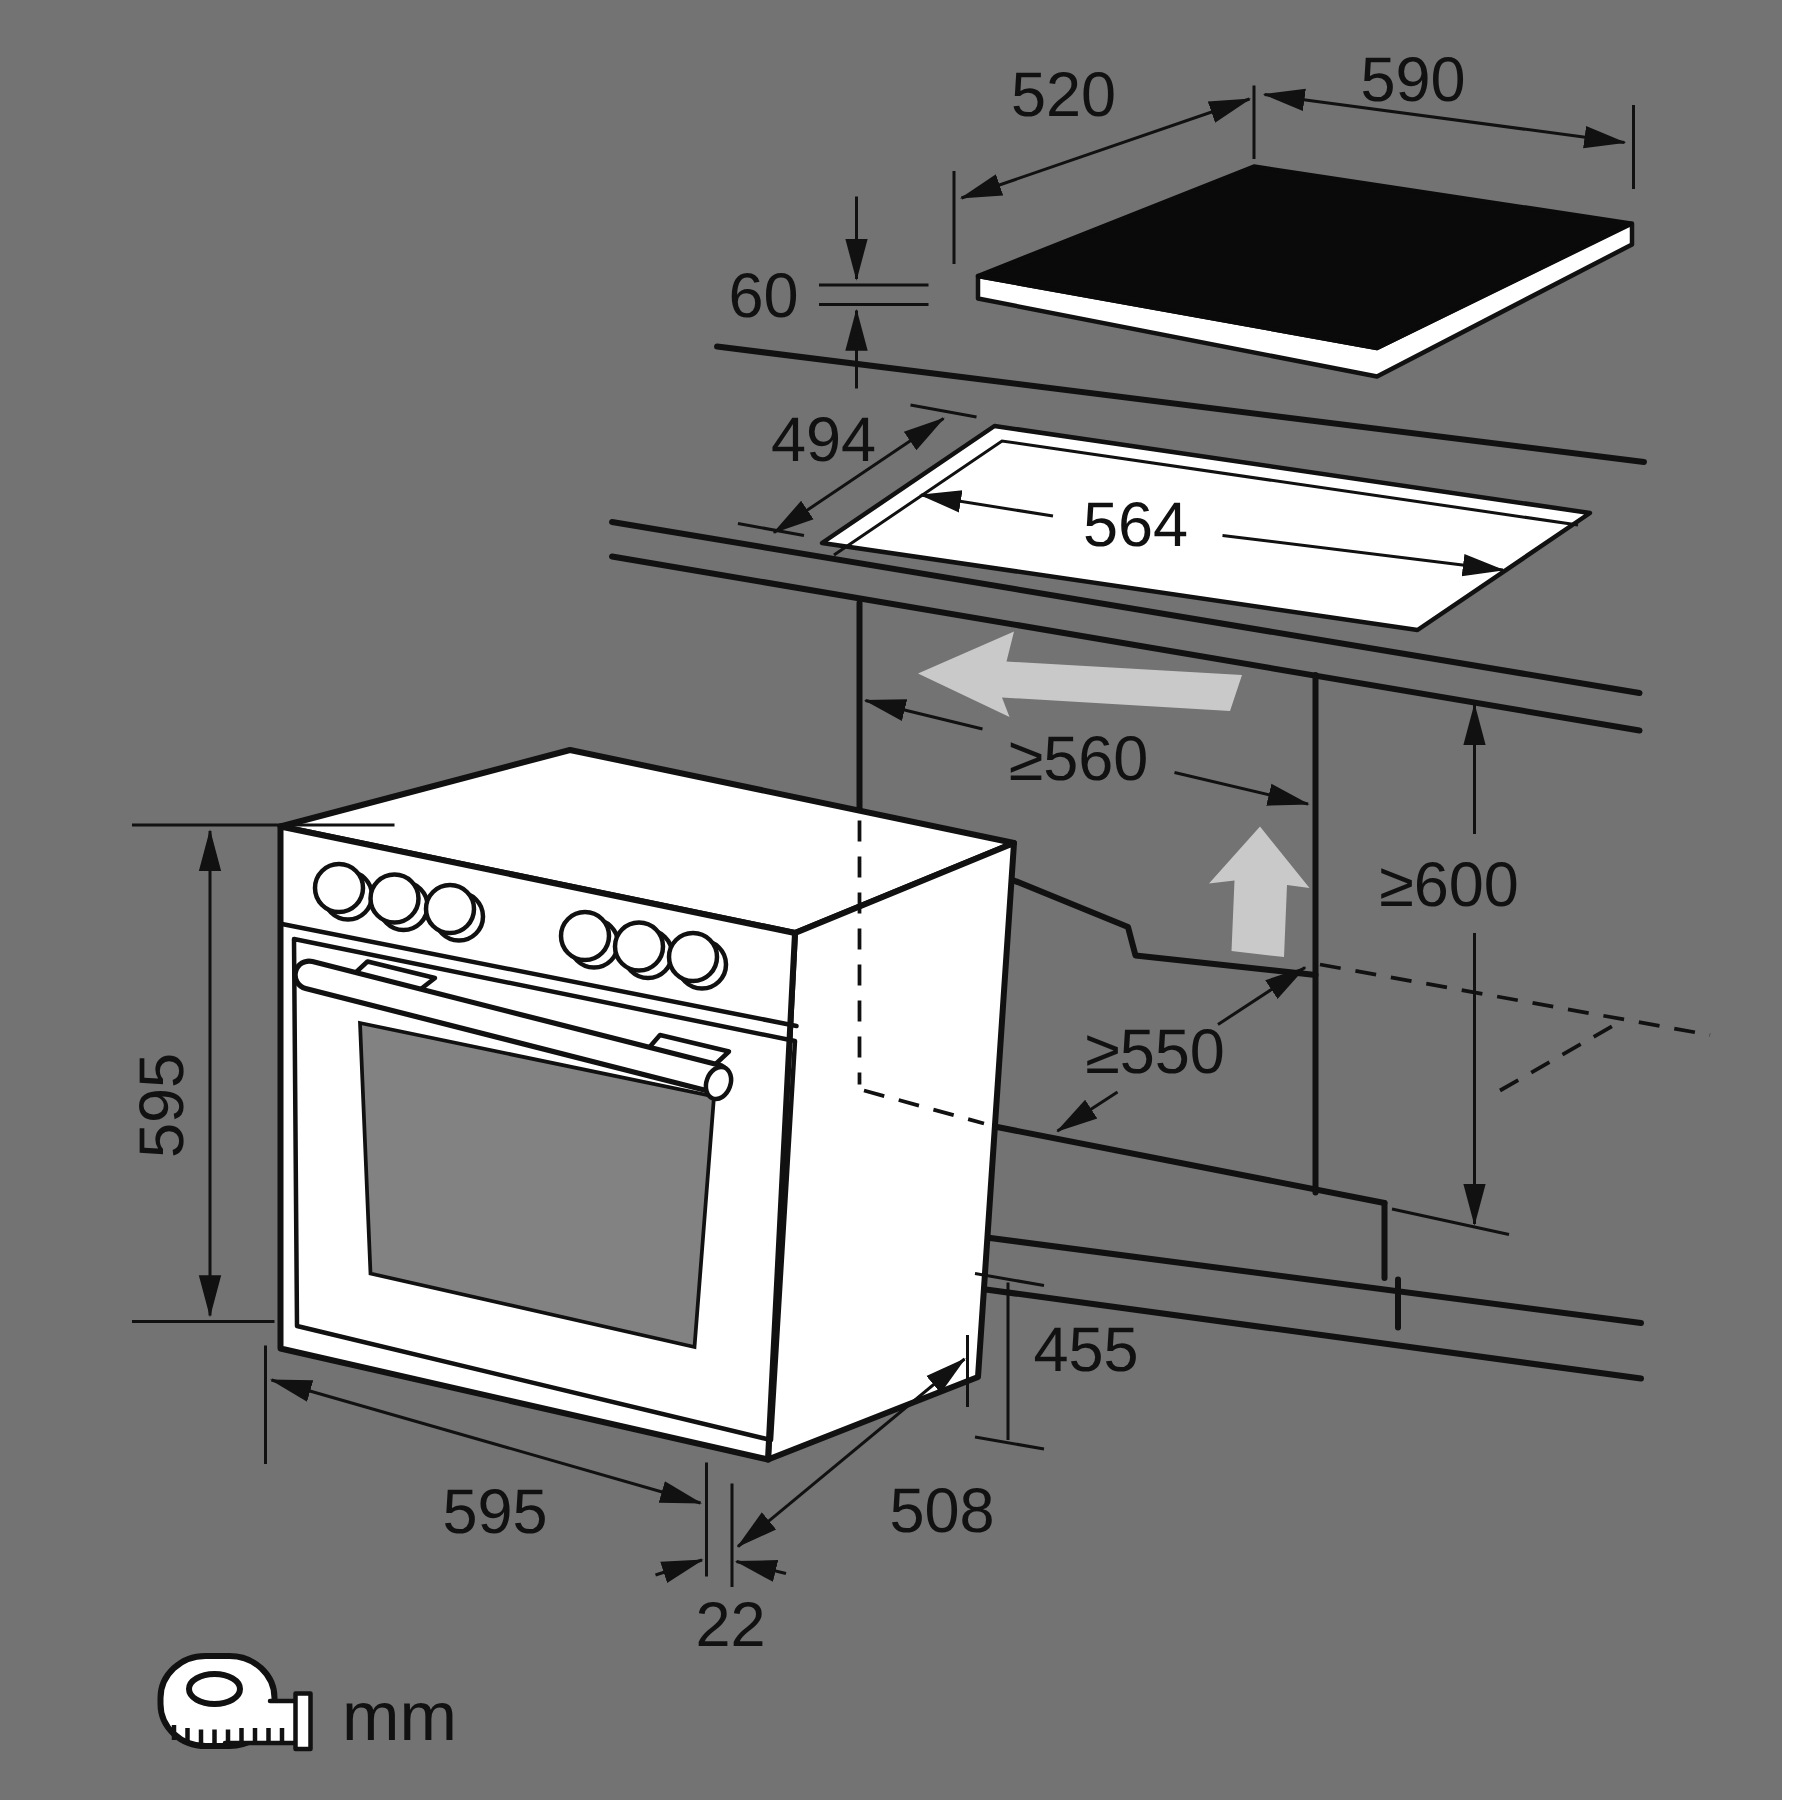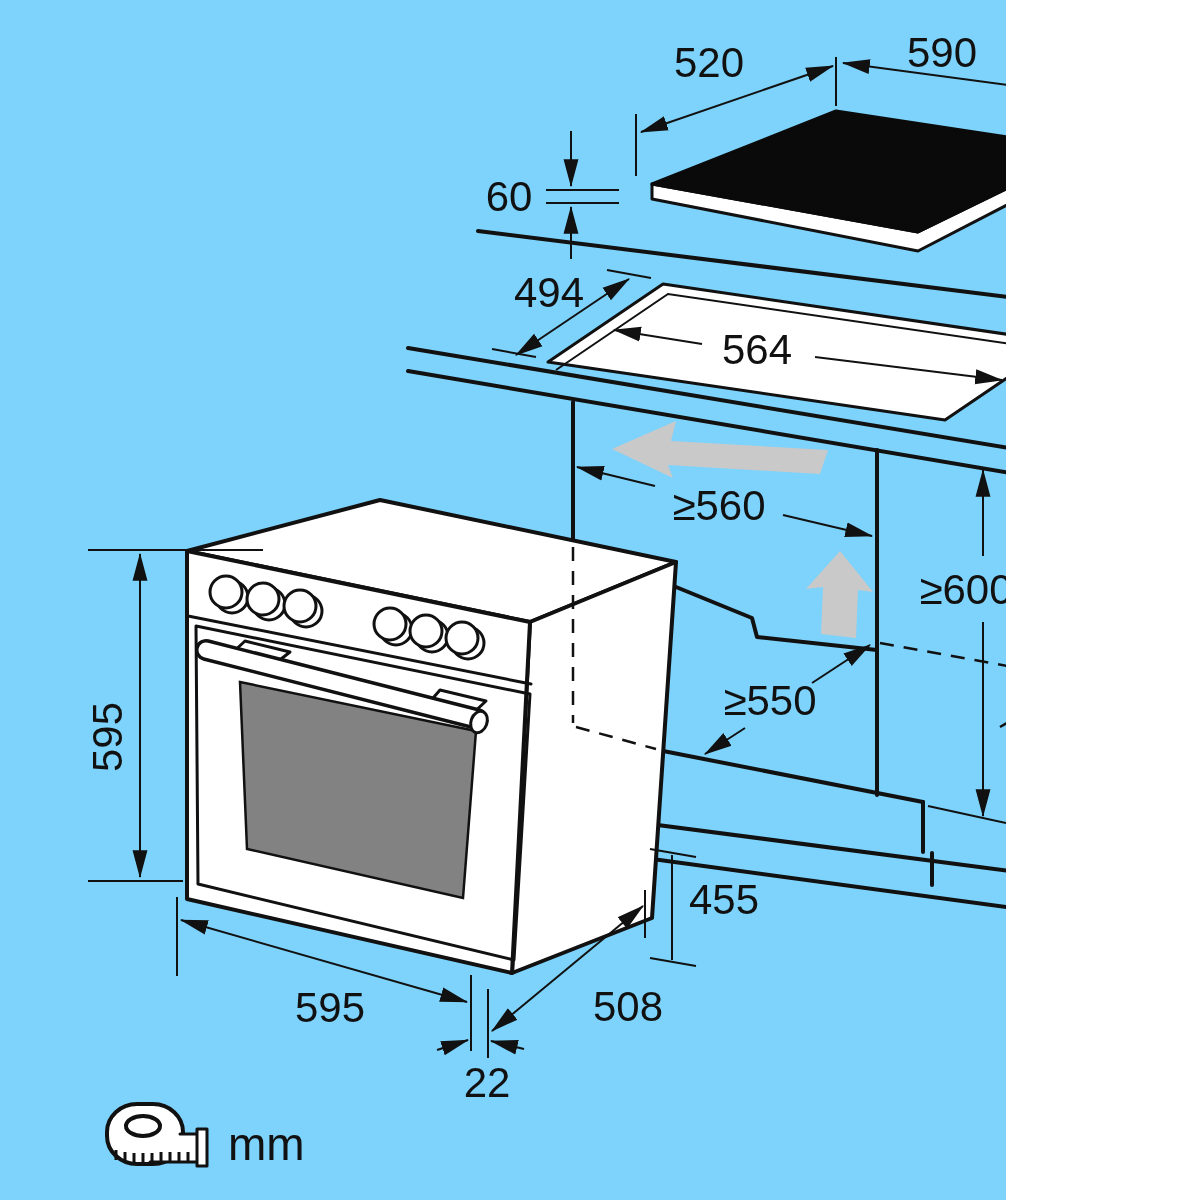--- a/index.html
+++ b/index.html
@@ -1,16 +1,16 @@
 <!DOCTYPE html>
 <html><head>
 <meta charset="utf-8">
 <style>
   html,body{margin:0;padding:0;background:#ffffff;}
-  .stage{width:1006px;height:1200px;position:relative;background:#7dd3fc;overflow:hidden;text-align:right;}
+  .stage{width:1188px;height:1200px;position:relative;background:#737373;overflow:hidden;text-align:right;}
   svg{display:block;}
   .s4{stroke:#111;stroke-width:4;fill:none;stroke-linejoin:round;stroke-linecap:round;}
   .s3{stroke:#111;stroke-width:3;fill:none;stroke-linejoin:round;stroke-linecap:round;}
   .dim{stroke:#111;stroke-width:2;fill:none;stroke-linecap:butt;}
   .dash{stroke:#111;stroke-width:2.5;fill:none;stroke-dasharray:14 10;stroke-linecap:butt;}
   .wf{fill:#ffffff;}
   .lbl{font-family:"Liberation Sans",sans-serif;font-size:42px;fill:#111;}
   .mid{text-anchor:middle;}
 </style>
 </head>

